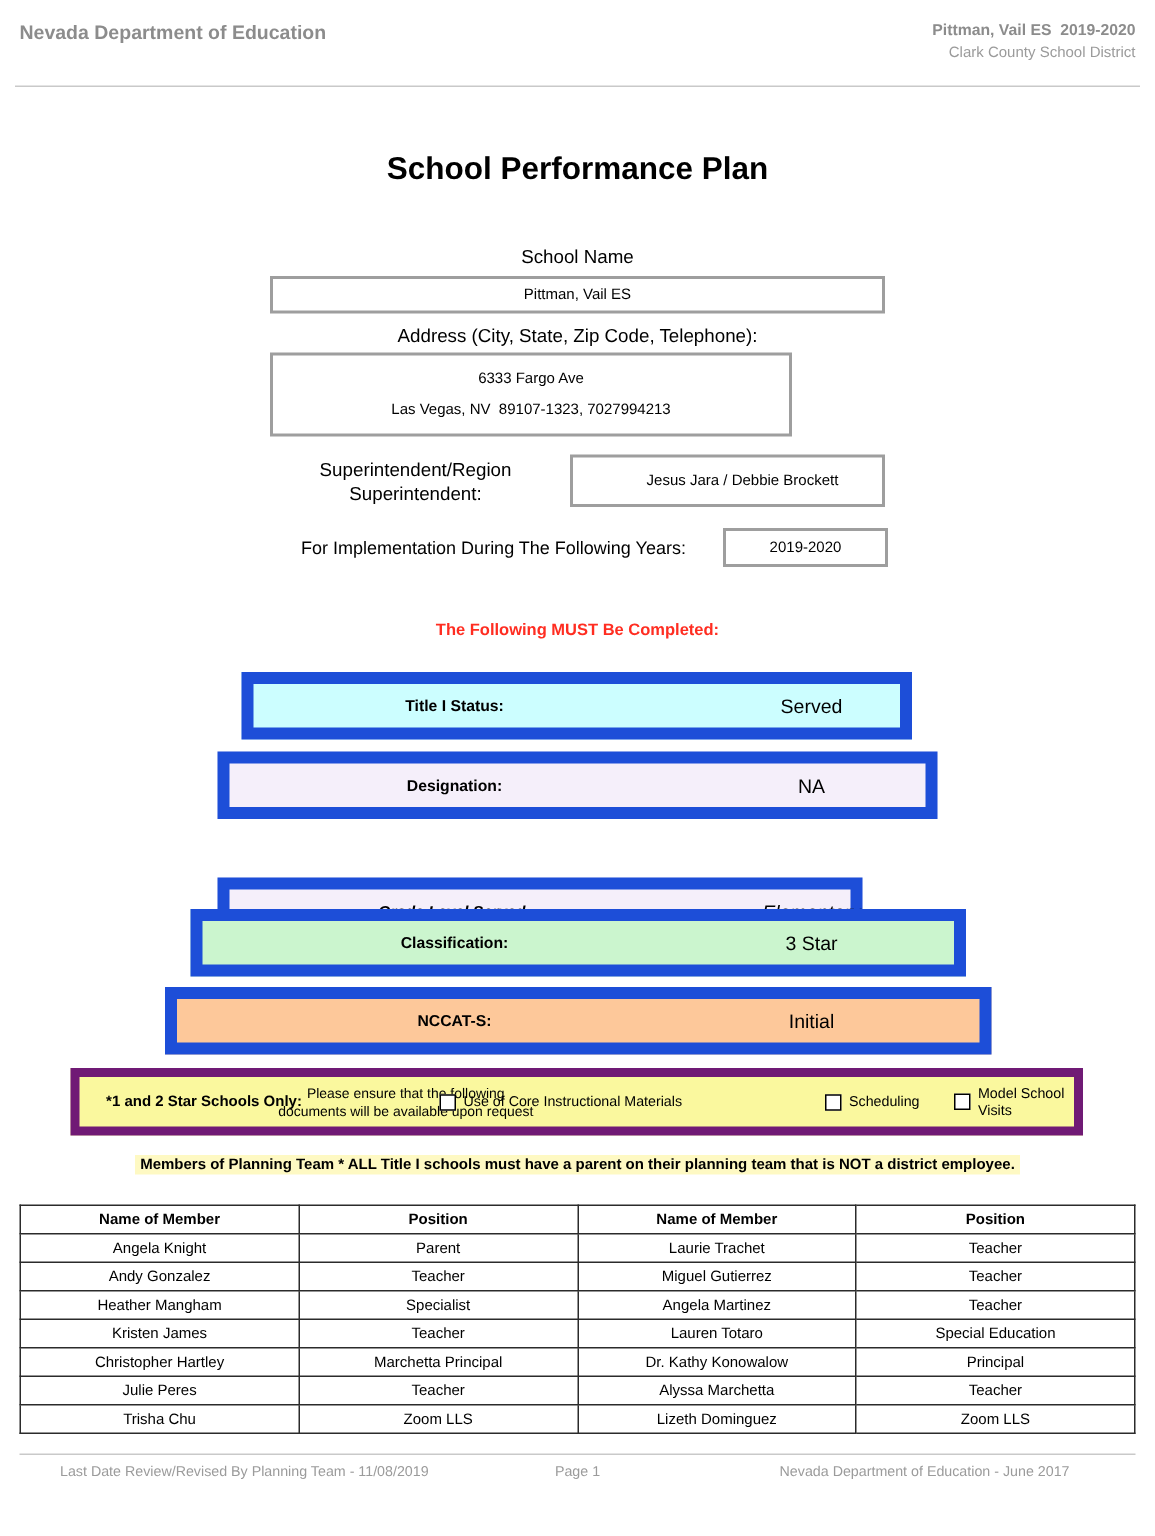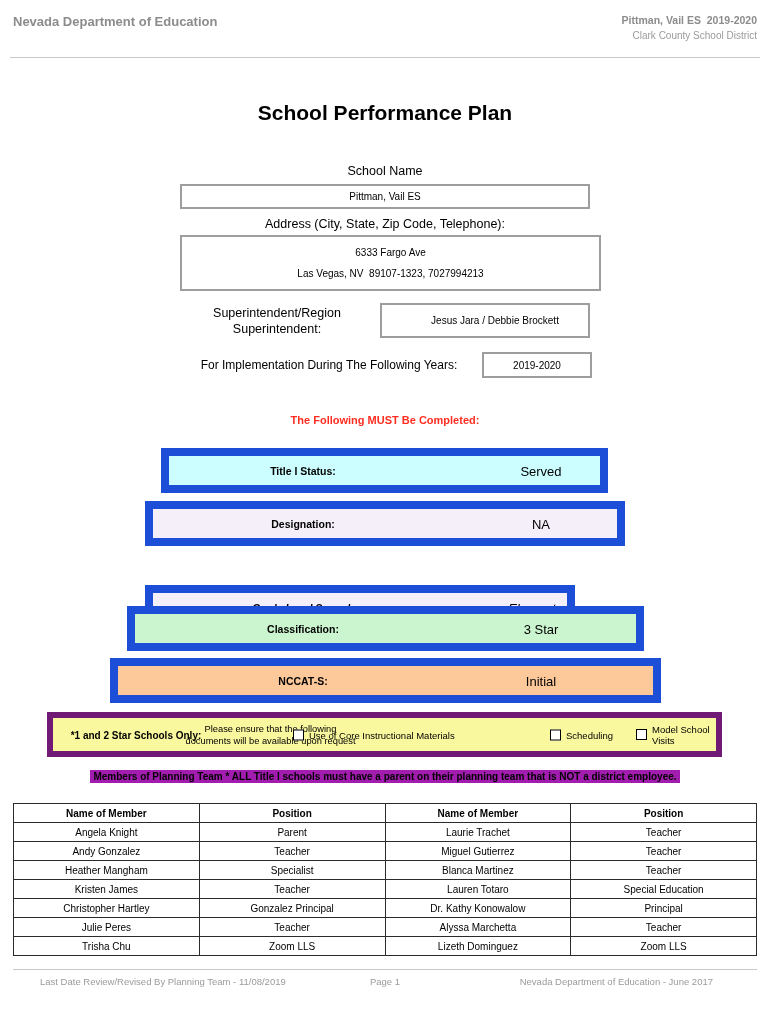--- a/index.html
+++ b/index.html
@@ -13,21 +13,21 @@
   
   .doc-title{position:absolute;left:0;width:770px;top:101px;text-align:center;
              font-size:21px;font-weight:bold;letter-spacing:0px;}
   
   .c-label{position:absolute;left:0;width:770px;text-align:center;font-size:12.5px;}
   .lab-school{top:164px;} .lab-address{top:217px;}
   
   .fbox{position:absolute;border:2px solid #9e9e9e;background:#fff;box-sizing:border-box;
         display:flex;align-items:center;justify-content:center;font-size:10px;}
   .box-school{left:180px;top:184px;width:410px;height:25px;}
-  .box-address{left:180px;top:235px;width:421px;height:56px;flex-direction:column;justify-content:space-evenly;}
+  .box-address{left:180px;top:235px;width:348px;height:56px;flex-direction:column;justify-content:space-evenly;}
   .box-address .addr2{white-space:pre;}
   .box-super{left:380px;top:303px;width:210px;height:35px;padding-left:20px;}
   .box-years{left:482px;top:352px;width:110px;height:26px;}
   .lab-super{position:absolute;left:177px;top:305px;width:200px;text-align:center;font-size:12.5px;line-height:16px;}
   .lab-years{position:absolute;left:179px;top:358px;width:300px;text-align:center;font-size:12px;}
   
   .must-note{position:absolute;left:0;width:770px;top:414px;text-align:center;
              font-size:11px;font-weight:bold;}
   
   .srow{position:absolute;height:45px;border:8px solid #1d4ed8;box-sizing:border-box;}
@@ -138,21 +138,21 @@
       <span class="box"></span>
       <span>Scheduling</span>
     </span>
     <span class="cbg cb3">
       <span class="box"></span>
       <span>Model School Visits</span>
     </span>
   </div>
 
   <div class="team-note-wrap">
-    <span class="team-note" style="background-color: #a21caf;">Members of Planning Team * ALL Title I schools must have a parent on their planning team that is NOT a district employee.</span>
+    <span class="team-note" style="background-color: #fef9c3;">Members of Planning Team * ALL Title I schools must have a parent on their planning team that is NOT a district employee.</span>
   </div>
 
   <div class="members">
     <table>
       <tbody>
           <tr>
         <th>Name of Member</th>
         <th>Position</th>
         <th>Name of Member</th>
         <th>Position</th>
@@ -165,32 +165,32 @@
       </tr>
       <tr>
         <td>Andy Gonzalez</td>
         <td>Teacher</td>
         <td>Miguel Gutierrez</td>
         <td>Teacher</td>
       </tr>
       <tr>
         <td>Heather Mangham</td>
         <td>Specialist</td>
-        <td>Blanca Martinez</td>
+        <td>Angela Martinez</td>
         <td>Teacher</td>
       </tr>
       <tr>
         <td>Kristen James</td>
         <td>Teacher</td>
         <td>Lauren Totaro</td>
         <td>Special Education</td>
       </tr>
       <tr>
         <td>Christopher Hartley</td>
-        <td>Gonzalez Principal</td>
+        <td>Marchetta Principal</td>
         <td>Dr. Kathy Konowalow</td>
         <td>Principal</td>
       </tr>
       <tr>
         <td>Julie Peres</td>
         <td>Teacher</td>
         <td>Alyssa Marchetta</td>
         <td>Teacher</td>
       </tr>
       <tr>

